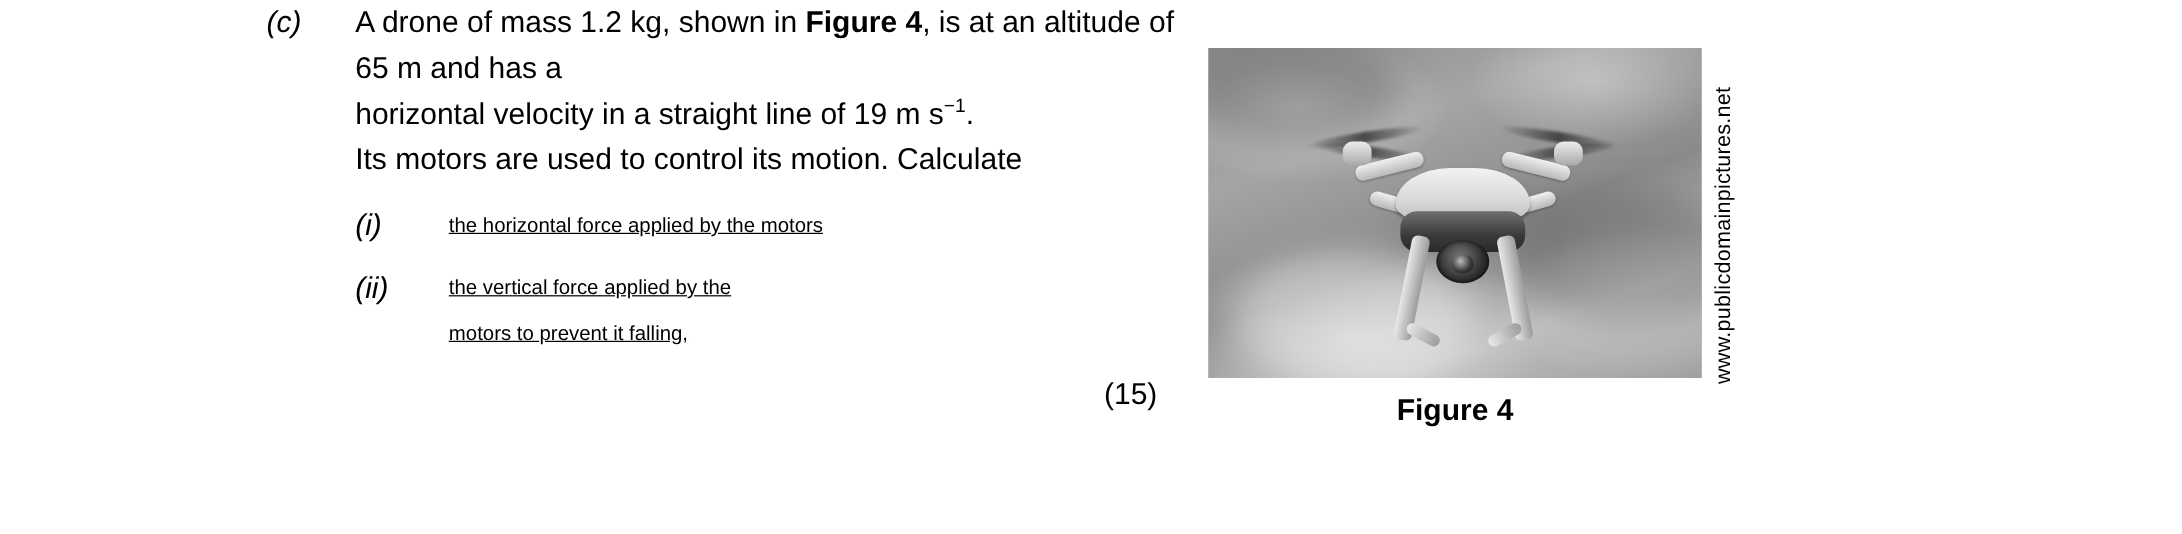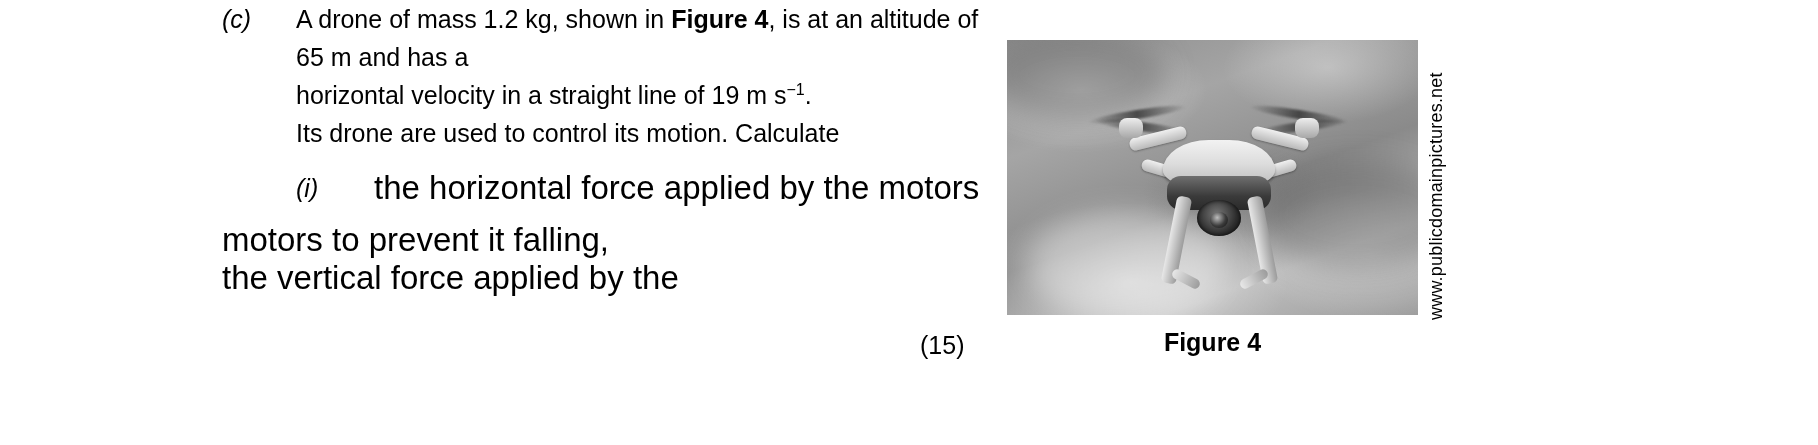--- a/index.html
+++ b/index.html
@@ -70,29 +70,30 @@
     font-size: 25px;
     line-height: 38px;
     font-style: italic;
     width: 78px;
     flex: 0 0 78px;
     padding-left: 74px;
     box-sizing: content-box;
   }
   .subtext {
     font-family: "Liberation Sans", sans-serif;
-    font-size: 33px;
+    font-size: 17px;
     line-height: 38px;
     width: 620px;
     position: relative;
+    text-decoration: underline;
   }
   .marks {
     position: absolute;
     left: 920px;
-    top: 326px;
+    top: 310px;
     font-family: "Liberation Sans", sans-serif;
     font-size: 25px;
     line-height: 38px;
   }
 
   
   .figure-wrap {
     position: absolute;
     left: 1007px;
     top: 40px;
@@ -247,37 +248,38 @@
 
 <div id="page">
 
   <div class="question">
 
     <div class="qrow">
       <div class="qlabel part-label">(c)</div>
       <div class="stem">
         <div><span>A drone of mass 1.2 kg, shown in </span><span class="b">Figure 4</span><span>, is at an altitude of 65 m and has a</span></div>
         <div><span>horizontal velocity in a straight line of 19 m s</span><sup>−1</sup><span>.</span></div>
-        <div>Its drone are used to control its motion.  Calculate</div>
+        <div>Its motors are used to control its motion.  Calculate</div>
       </div>
     </div>
 
     <div class="subparts">
 
       <div class="subrow">
         <div class="sublabel">(i)</div>
         <div class="subtext">
           <div>the horizontal force applied by the motors</div>
         </div>
       </div>
 
       <div class="subrow">
+        <div class="sublabel">(ii)</div>
         <div class="subtext">
+          <div>the vertical force applied by the</div>
           <div>motors to prevent it falling,</div>
-          <div>the vertical force applied by the</div>
         </div>
       </div>
 
       <div class="subrow">
       </div>
 
     </div>
   </div>
 
   <div class="marks">(15)</div>

